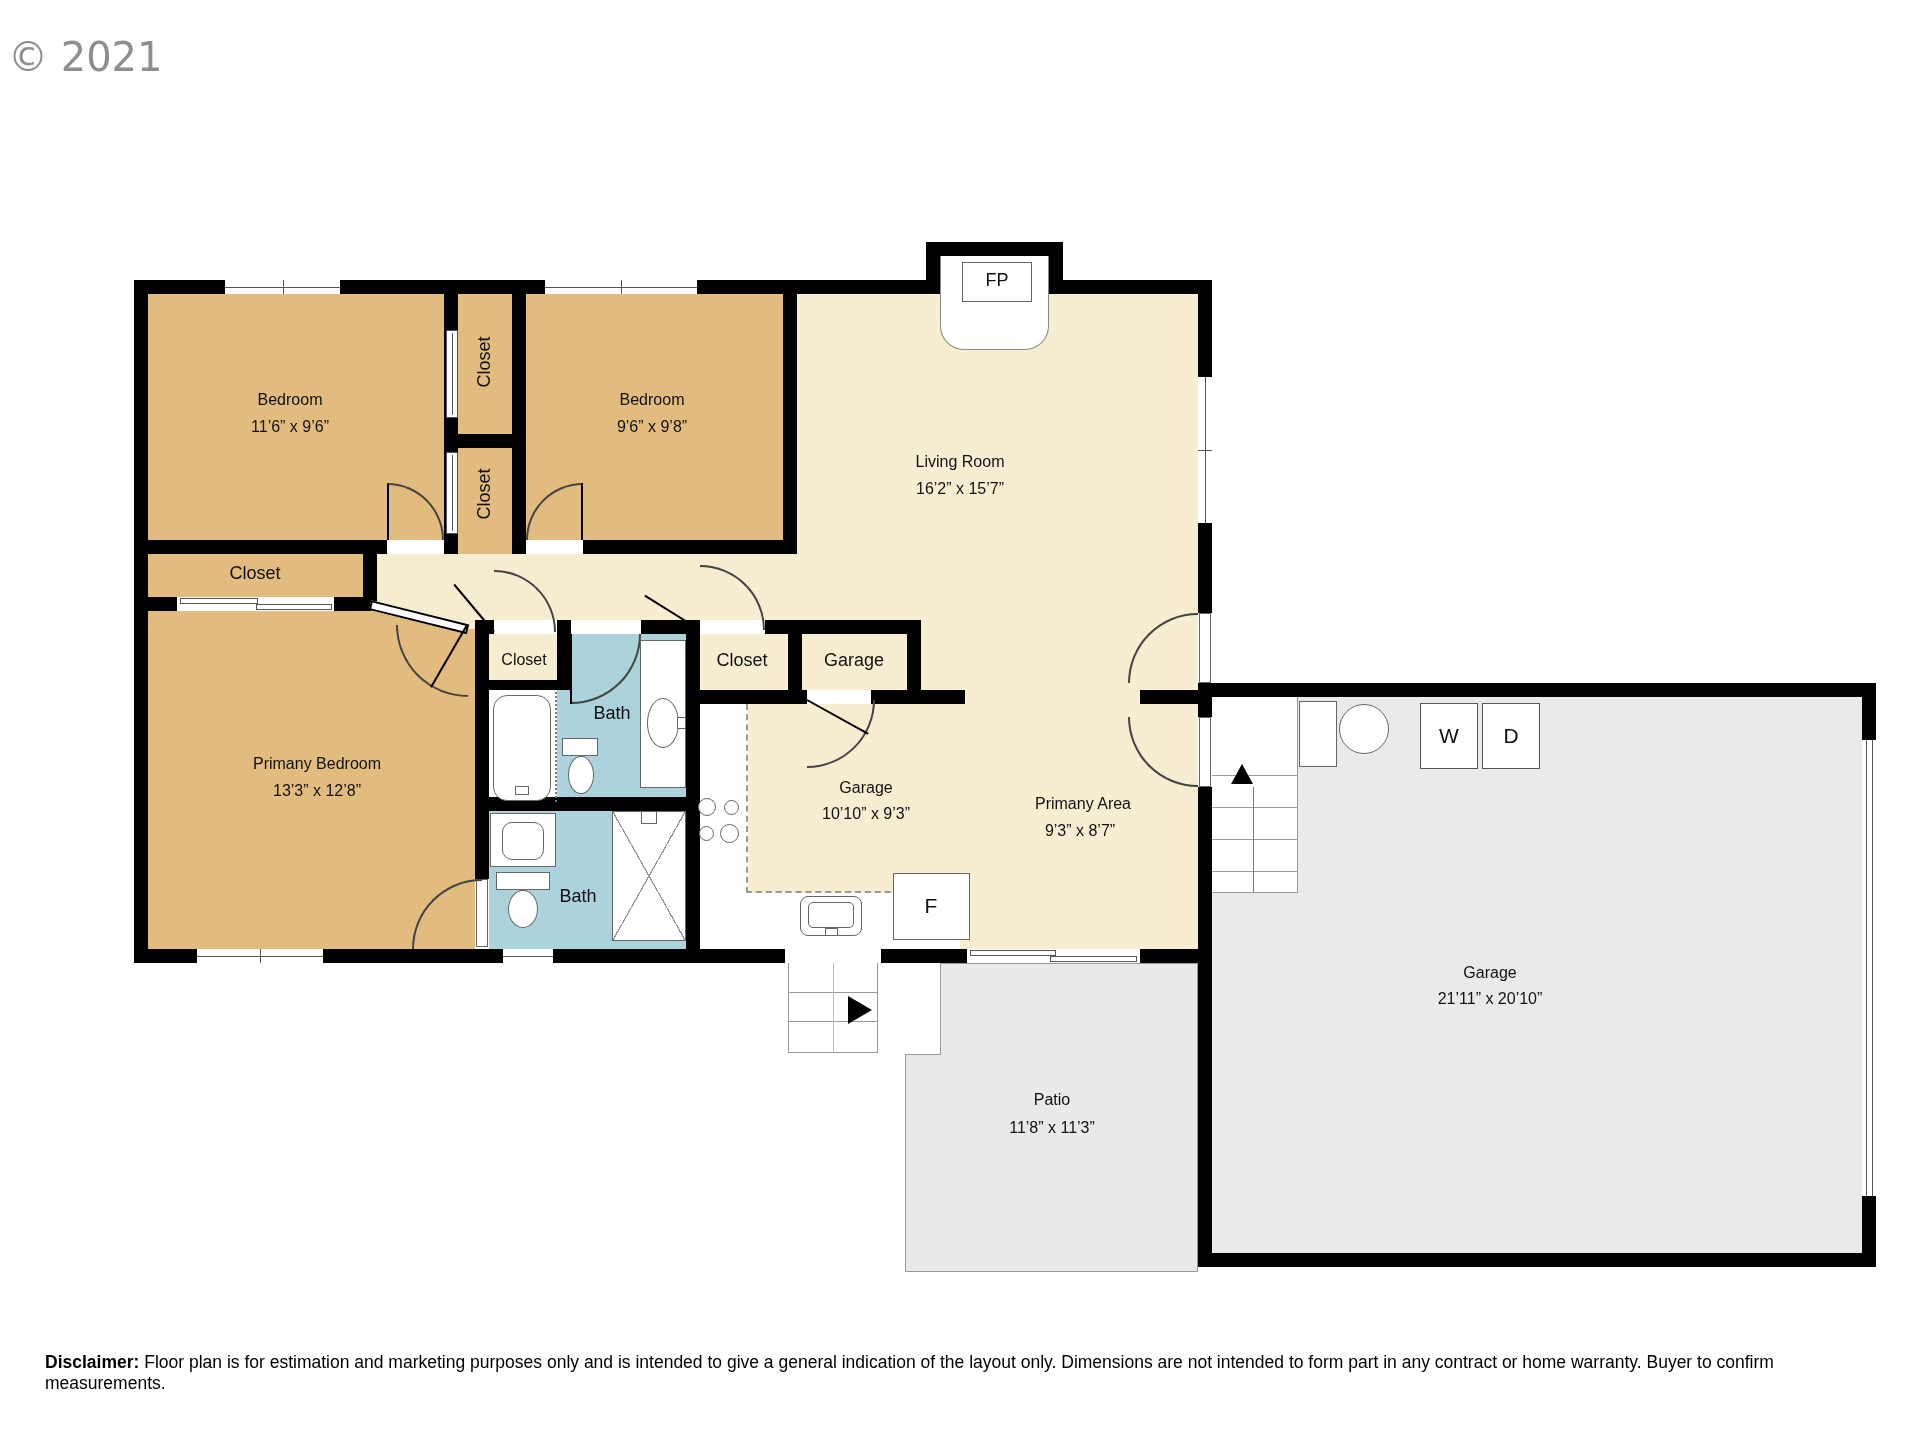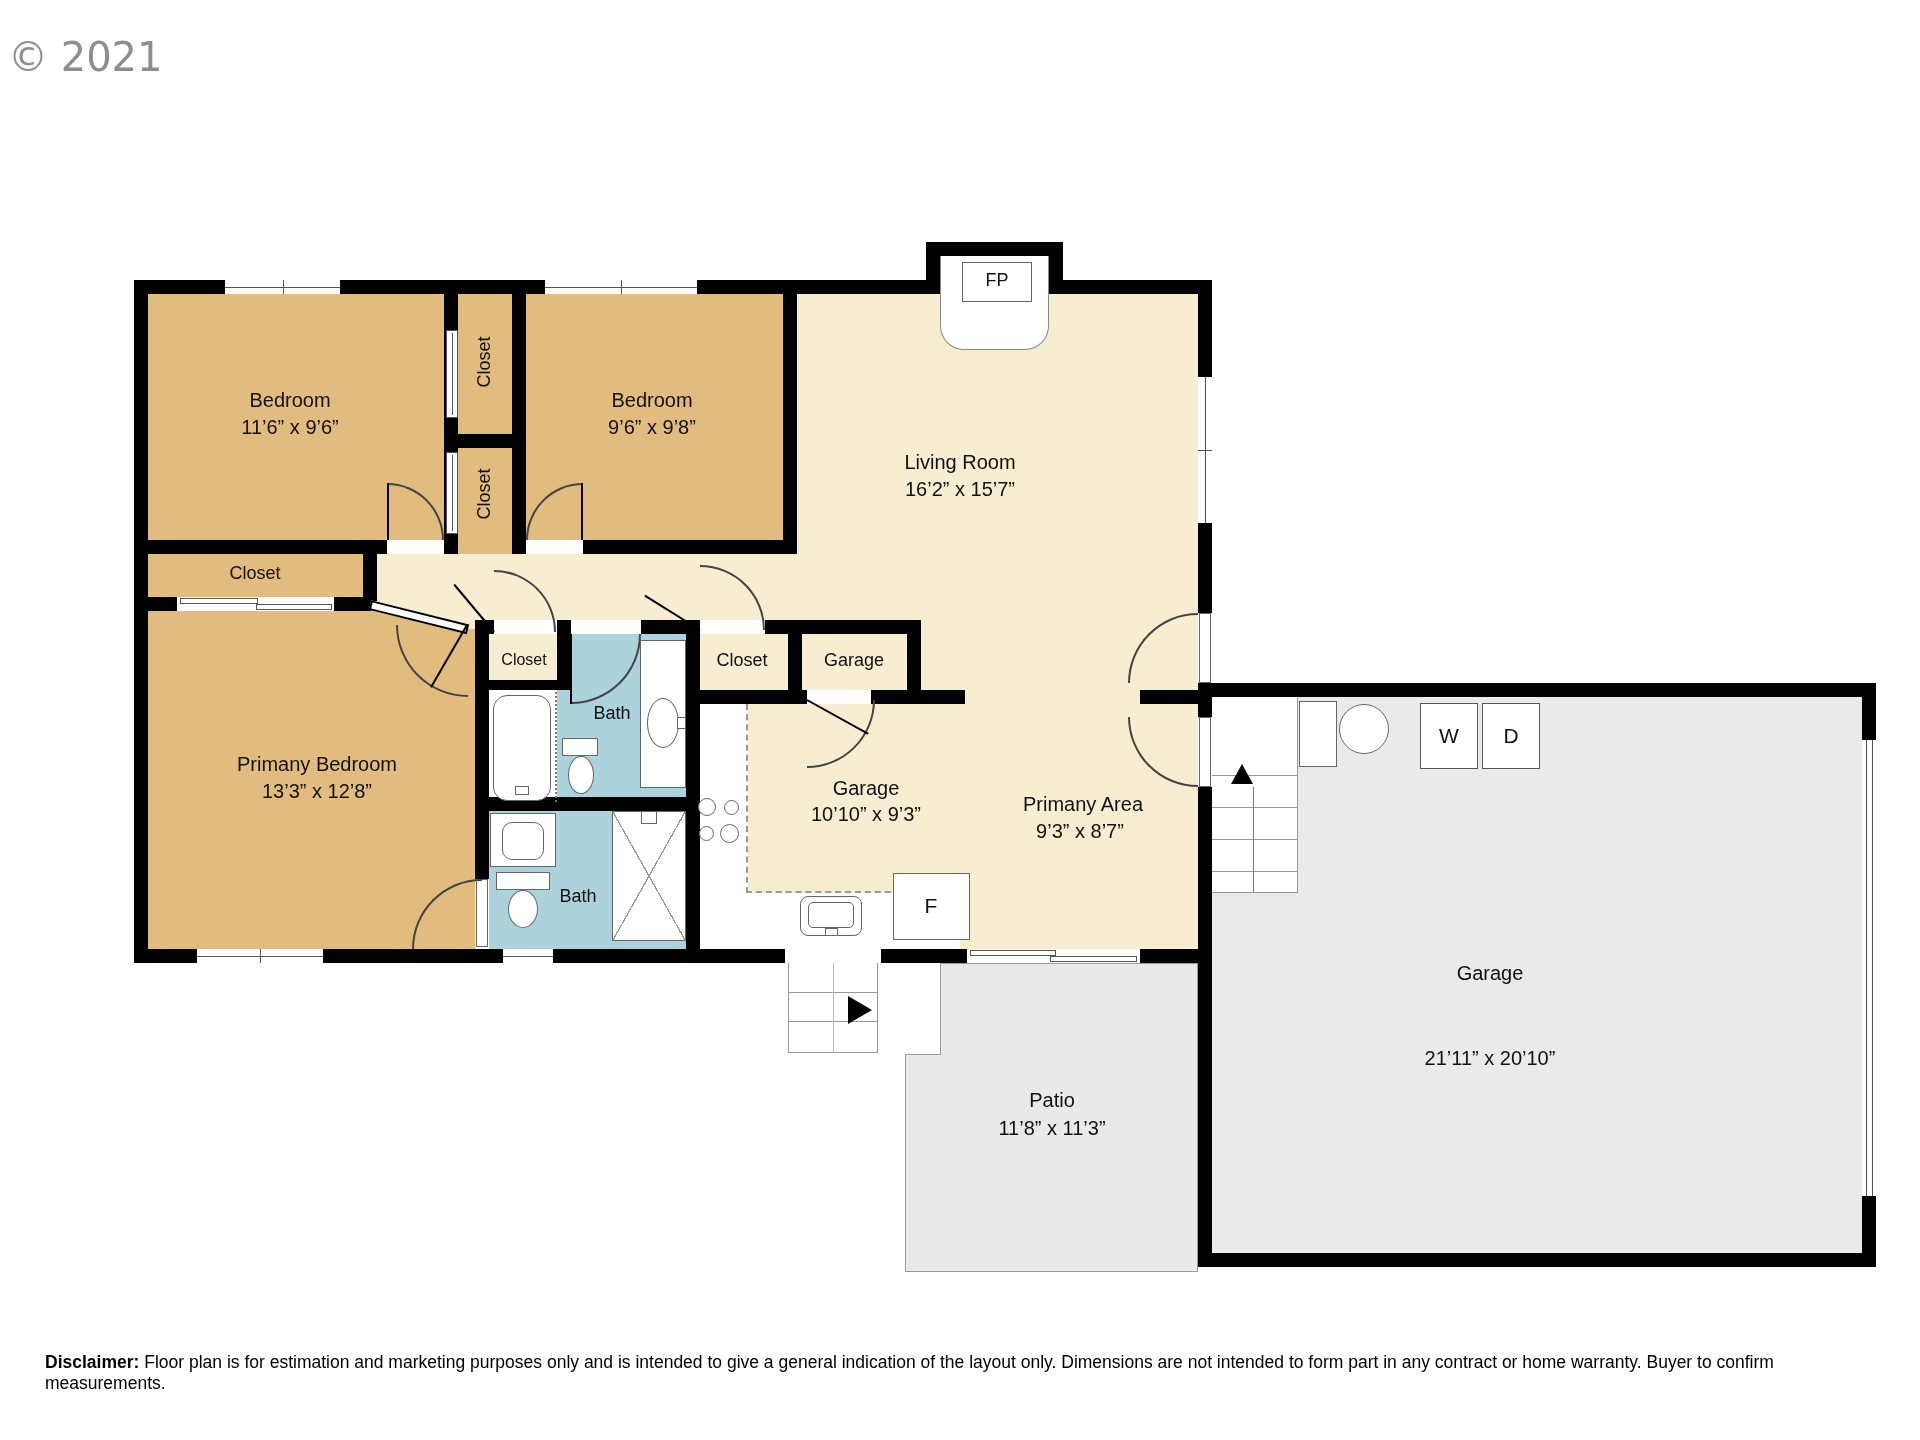--- a/index.html
+++ b/index.html
@@ -23,21 +23,21 @@
   .pane{position:absolute;background:#fff;border:1px solid #555;}
   .arc{position:absolute;}
   .arc.tl{border-top:2px solid #444;border-left:2px solid #444;border-top-left-radius:100% 100%;}
   .arc.tr{border-top:2px solid #444;border-right:2px solid #444;border-top-right-radius:100% 100%;}
   .arc.bl{border-bottom:2px solid #444;border-left:2px solid #444;border-bottom-left-radius:100% 100%;}
   .arc.br{border-bottom:2px solid #444;border-right:2px solid #444;border-bottom-right-radius:100% 100%;}
   .leaf{position:absolute;background:#000;width:2px;}
   .fix{position:absolute;background:#fff;border:1.5px solid var(--fixture_line);}
   .dash-v{position:absolute;border-left:2px dashed #999;}
   .dash-h{position:absolute;border-top:2px dashed #999;}
-  .lbl{position:absolute;transform:translate(-50%,-50%);font-size:20px;color:var(--text);
+  .lbl{position:absolute;transform:translate(-50%,-50%);font-size:16px;color:var(--text);
        white-space:nowrap;text-align:center;line-height:1.2;}
   .sm{font-size:18px;} .xs{font-size:16px;} .ap{font-size:21px;}
   .rot{transform:translate(-50%,-50%) rotate(-90deg);}
   #title{position:absolute;left:134px;width:1632px;top:72px;text-align:center;
          font-size:35px;font-weight:bold;color:#000;letter-spacing:.5px;}
   #watermark{position:absolute;left:8px;top:34px;font-size:40px;color:var(--watermark);
              font-family:"DejaVu Sans",sans-serif;}
   #disclaimer{position:absolute;left:45px;top:1352px;width:1850px;font-size:17.5px;color:#000;}
   #disclaimer b{font-weight:bold;}
   .tread{position:absolute;left:0;right:0;height:1px;background:#999;}
@@ -260,18 +260,18 @@
   <div class="lbl" style="left:866px;top:788px">Garage</div>
   <div class="lbl" style="left:866px;top:814px">10’10” x 9’3”</div>
   <div class="lbl" style="left:1083px;top:804px">Primany Area</div>
   <div class="lbl" style="left:1080px;top:831px">9’3” x 8’7”</div>
   <div class="lbl sm" style="left:578px;top:897px">Bath</div>
   <div class="lbl ap" style="left:931px;top:906px">F</div>
   <div class="lbl sm" style="left:997px;top:281px">FP</div>
   <div class="lbl ap" style="left:1449px;top:736px">W</div>
   <div class="lbl ap" style="left:1511px;top:736px">D</div>
   <div class="lbl" style="left:1490px;top:973px">Garage</div>
-  <div class="lbl" style="left:1490px;top:1058px">21’11” x 20’10”</div>
+  <div class="lbl" style="left:1490px;top:999px">21’11” x 20’10”</div>
   <div class="lbl" style="left:1052px;top:1100px">Patio</div>
   <div class="lbl" style="left:1052px;top:1128px">11’8” x 11’3”</div>
 
   <div id="disclaimer"><b>Disclaimer:</b><span> Floor plan is for estimation and marketing purposes only and is intended to give a general indication of the layout only. Dimensions are not intended to form part in any contract or home warranty. Buyer to confirm measurements.</span></div>
 </div>
 
 </body></html>

